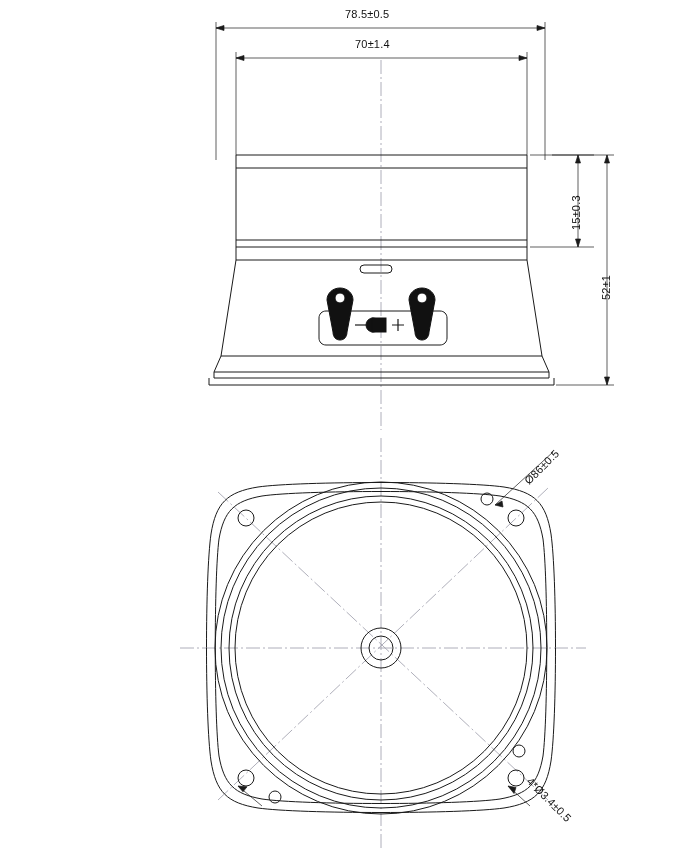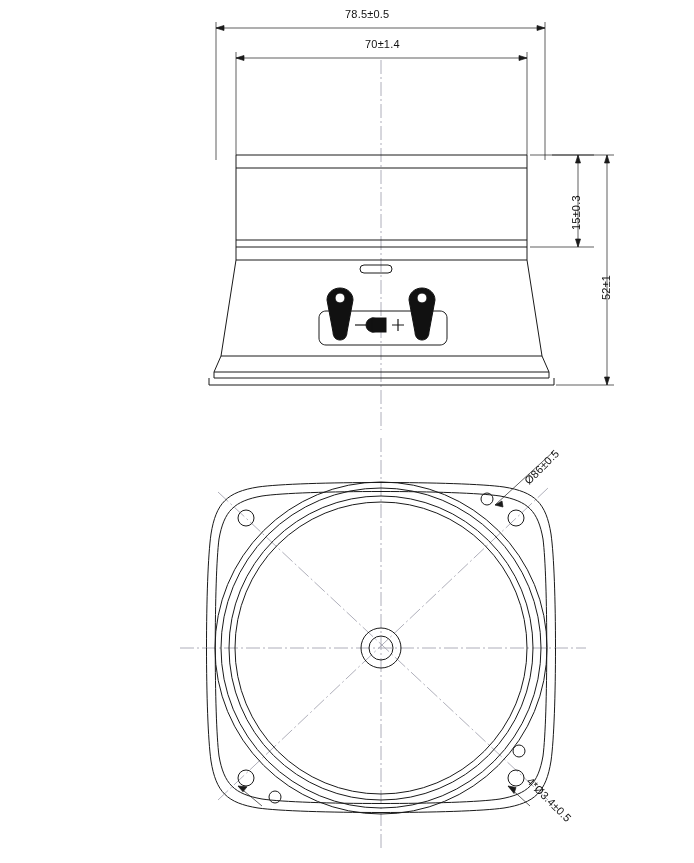--- a/index.html
+++ b/index.html
@@ -145,21 +145,21 @@
 
       <line x1="238" y1="786" x2="262" y2="806"></line>
       <path d="M238,786 l9,0.8 l-4,5 Z" fill="#1a1a1a"></path>
       <line x1="508" y1="786" x2="530" y2="806"></line>
       <path d="M508,786 l8,1.5 l-2,6 Z" fill="#1a1a1a"></path>
     </g>
   </svg>
 
   <div class="dim-label" style="left:345px; top:8px;">78.5±0.5</div>
 
-  <div class="dim-label" style="left:365px; top:38px;">70±1.4</div>
+  <div class="dim-label" style="left:355px; top:38px;">70±1.4</div>
 
   <div class="dim-label rot-90" style="left:570px; top:230px;">15±0.3</div>
 
   <div class="dim-label rot-90" style="left:600px; top:300px;">52±1</div>
 
   <div class="dim-label rot-d1" style="left:522px; top:478px;">Ø86±0.5</div>
 
   <div class="dim-label rot-d2" style="left:533px; top:775px;">4*Ø3.4±0.5</div>
 
 </div>

